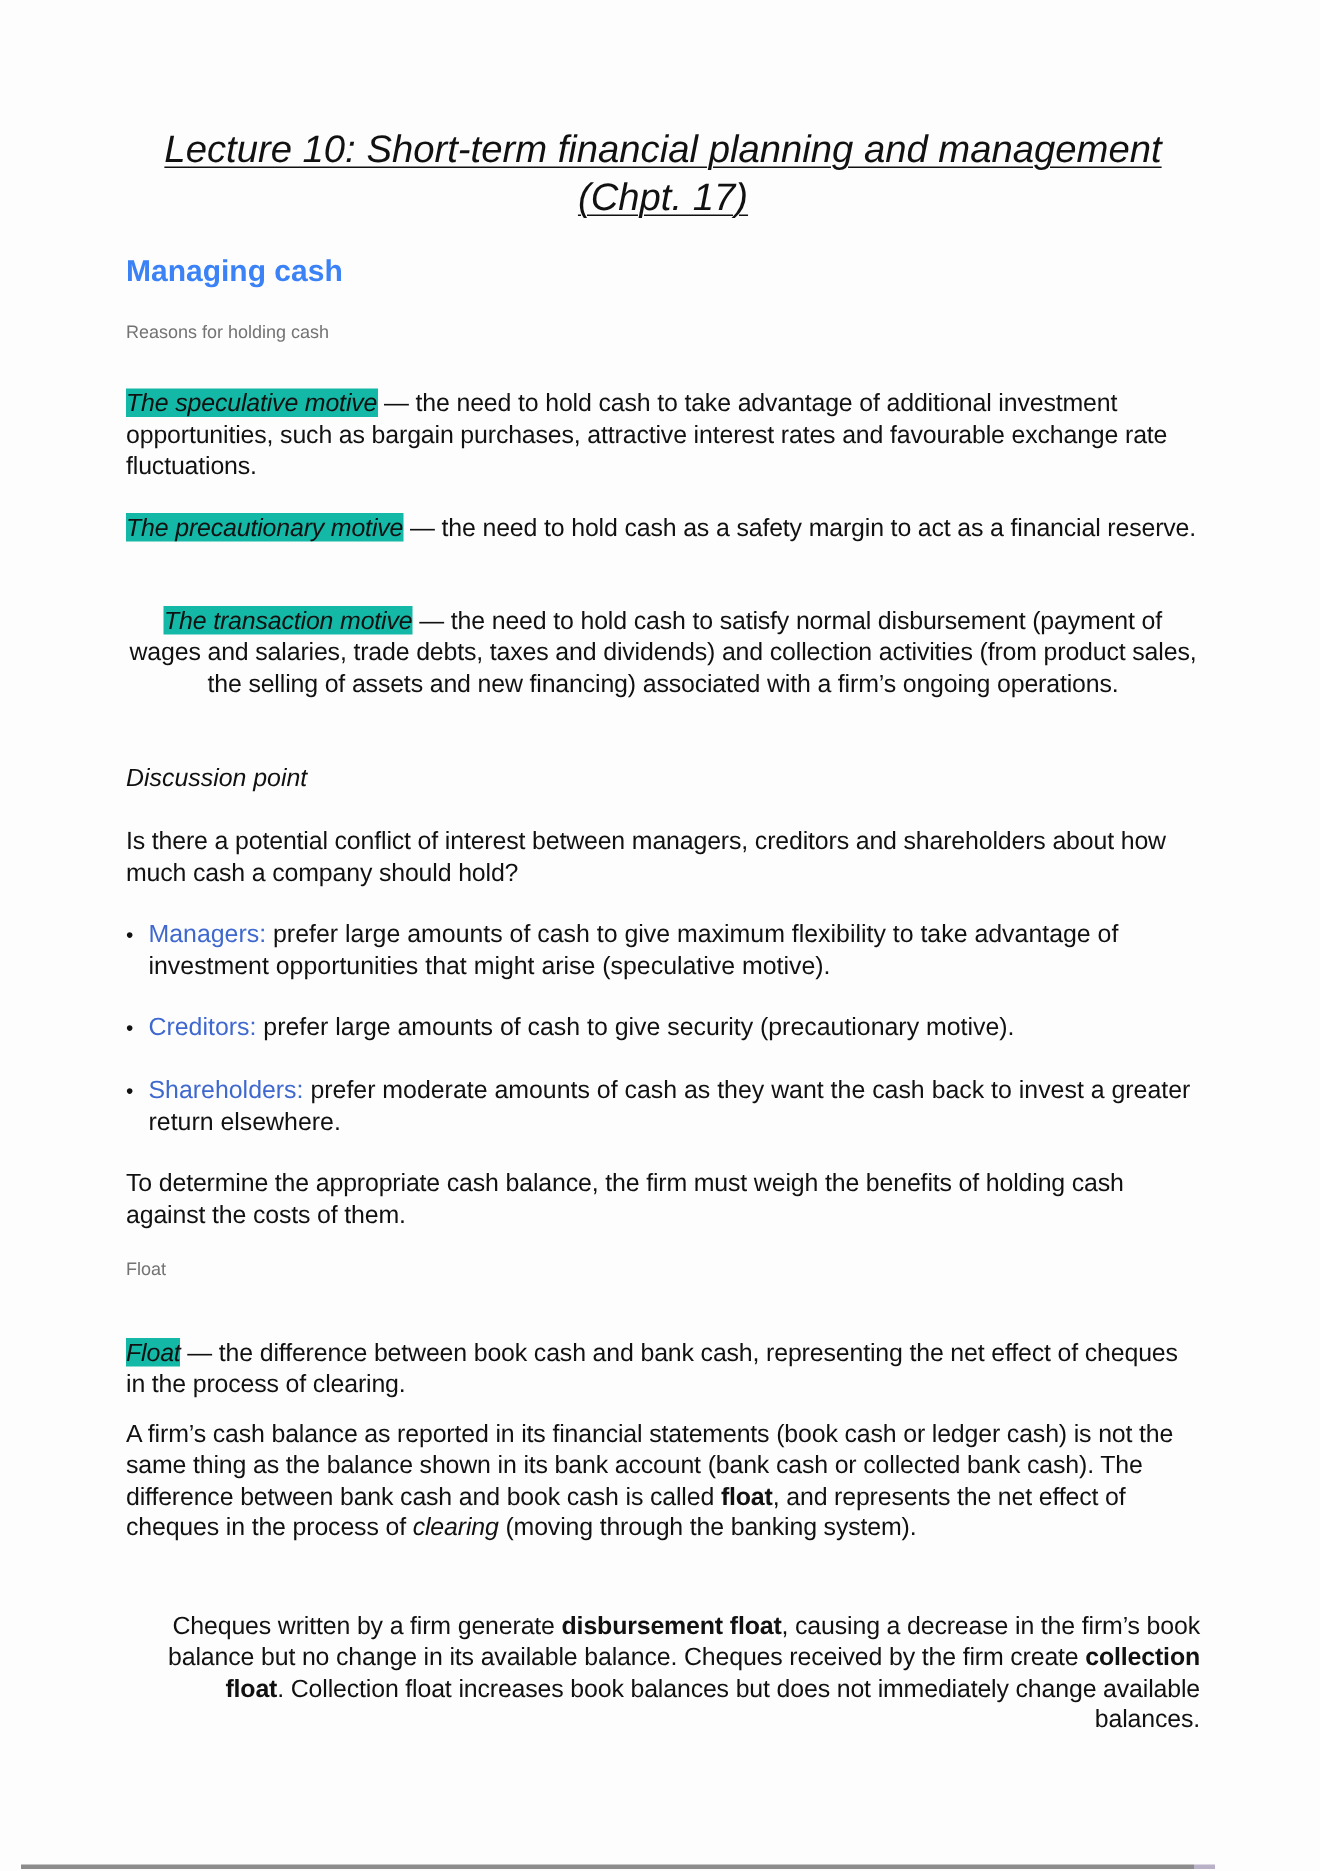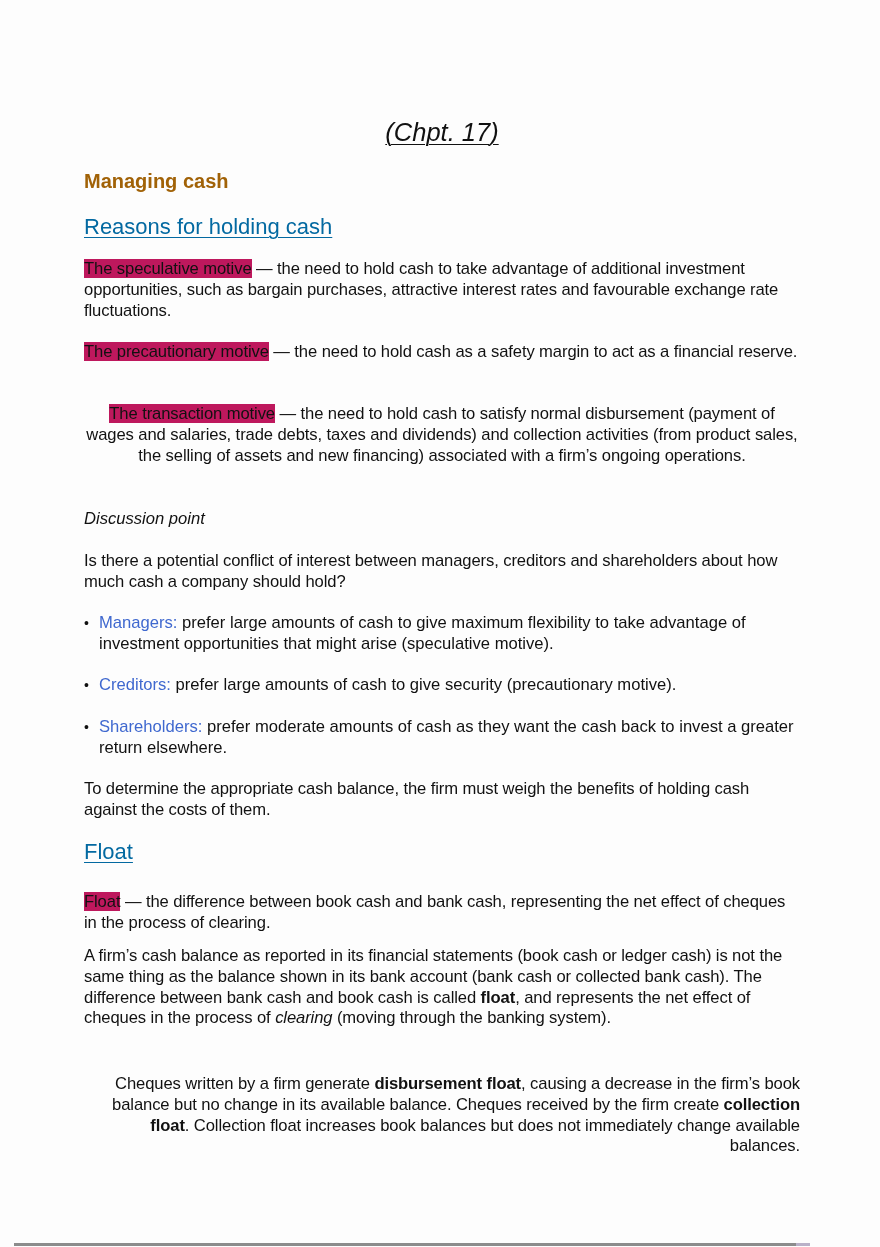--- a/index.html
+++ b/index.html
@@ -34,41 +34,41 @@
     text-decoration-thickness: 1px;
     text-underline-offset: 3px;
     color: #111;
   }
   .h-section {
     position: absolute;
     left: 0;
     top: 170px;
     font-size: 20px;
     font-weight: bold;
-    color: #a16207;
+    color: #3b82f6;
   }
   .h-sub {
     position: absolute;
     left: 0;
-    font-size: 22px;
-    color: #0369a1;
-    text-decoration: underline;
+    font-size: 12px;
+    color: #737373;
     text-decoration-thickness: 1px;
     text-underline-offset: 3px;
   }
   .para {
     position: absolute;
     left: 0;
     width: 716px;
     font-size: 16.6px;
     line-height: 20.8px;
     letter-spacing: -0.1px;
   }
   .hl {
-    background: #be185d;
+    background: #14b8a6;
+    font-style: italic;
   }
   .blue {
     color: #3f68cf;
   }
   .bold { font-weight: bold; }
   .ital { font-style: italic; margin-top: 40px; }
   .disc {
     position: absolute;
     left: 0;
     font-size: 16.6px;
@@ -106,21 +106,21 @@
     height: 3px;
     background: #b9b1c8;
   }
 </style>
 </head>
 <body>
 
 <div class="page">
 
   <div class="title">
-    <br>
+    <span>Lecture 10: Short-term financial planning and management</span><br>
     <span>(Chpt. 17)</span>
   </div>
 
   <div class="h-section">Managing cash</div>
 
   <div class="h-sub" style="top:214px;">Reasons for holding cash</div>
 
   <div class="para" style="top:259px;">
     <span class="hl">The speculative motive</span><span> — the need to hold cash to take advantage of additional investment opportunities, such as bargain purchases, attractive interest rates and favourable exchange rate fluctuations.</span>
   </div>

